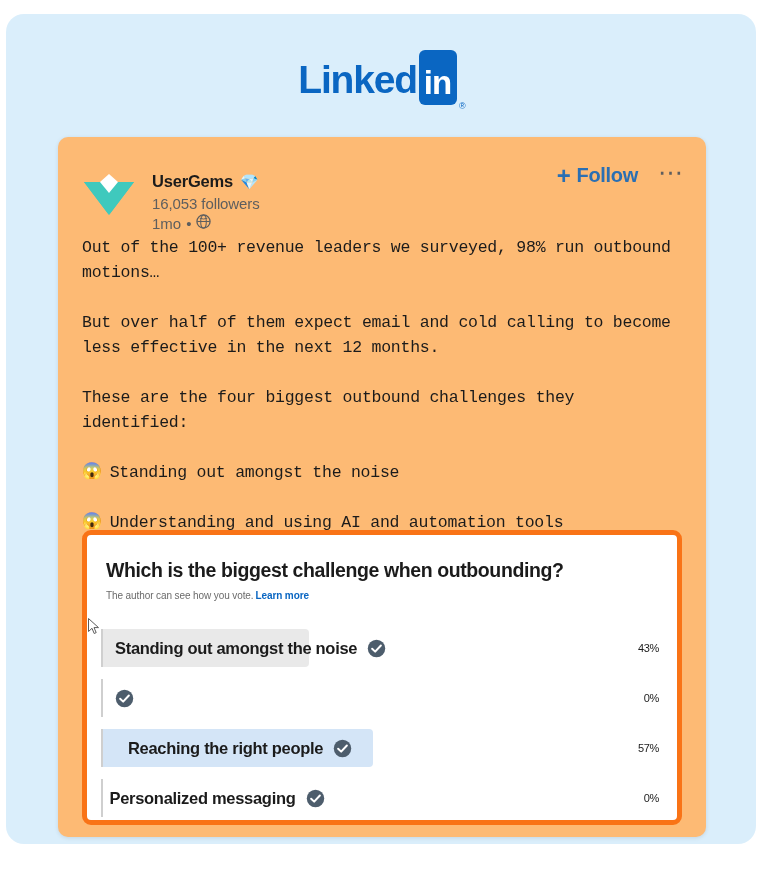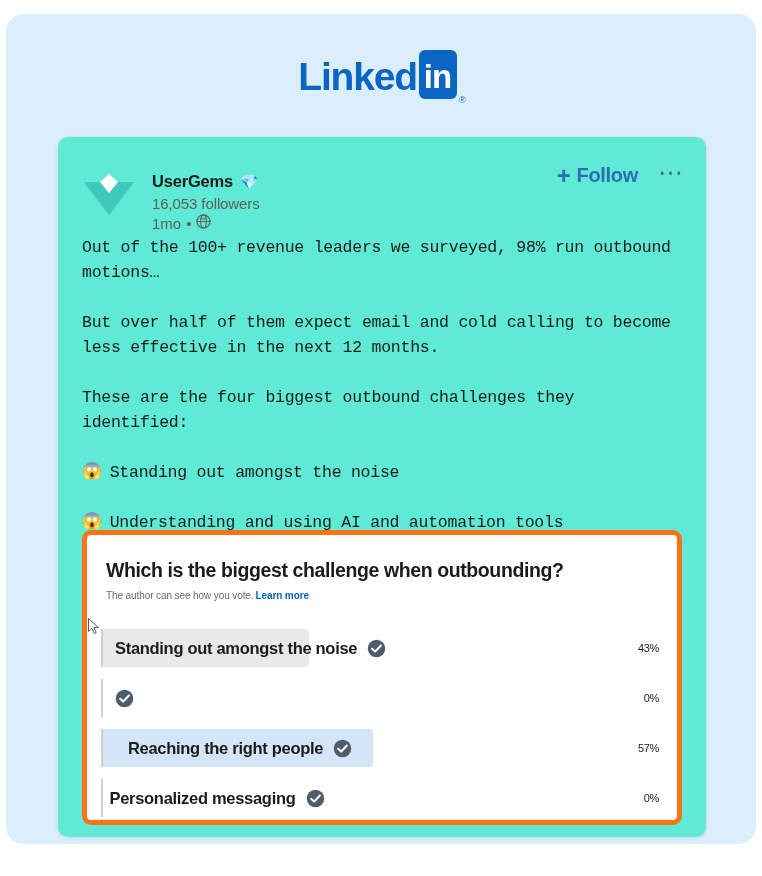--- a/index.html
+++ b/index.html
@@ -43,21 +43,21 @@
     letter-spacing: -1.2px;
     vertical-align: middle;
   }
   .li-box {
     display: inline-block;
     background: #0a66c2;
     color: #ffffff;
     font-size: 33px;
     font-weight: bold;
     border-radius: 6px;
-    padding: 10px 6px 5px 5px;
+    padding: 16px 6px 5px 5px;
     line-height: 34px;
     letter-spacing: -1px;
     vertical-align: middle;
     margin-left: 2px;
     position: relative;
     top: -2px;
   }
   .li-reg {
     font-size: 9px;
     color: #0a66c2;
@@ -67,21 +67,21 @@
     left: 2px;
   }
 
   
   #post-card {
     position: absolute;
     left: 52px;
     top: 123px;
     width: 648px;
     height: 700px;
-    background: #5eead4;
+    background: #fdba74;
     border-radius: 10px;
     box-shadow: 0 1px 4px rgba(0,0,0,0.10);
     overflow: hidden;
   }
 
   
   #profile-row {
     position: absolute;
     left: 0;
     top: 0;

